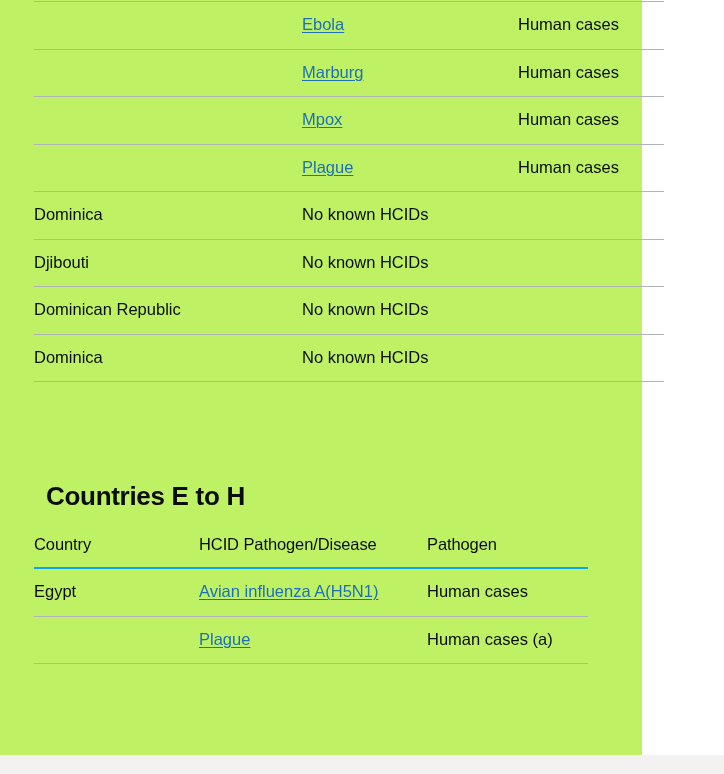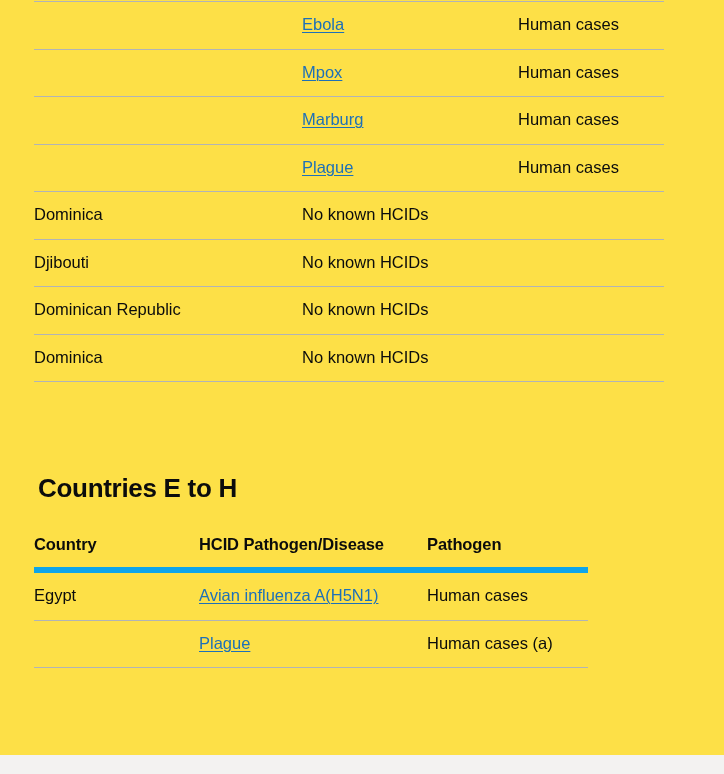--- a/index.html
+++ b/index.html
@@ -12,23 +12,23 @@
     overflow: hidden;
   }
   body {
     font-family: "Liberation Sans", "DejaVu Sans", sans-serif;
     color: #0b0c0c;
     -webkit-font-smoothing: antialiased;
   }
 
   .page {
     position: relative;
-    width: 724px;
+    width: 642px;
     height: 774px;
-    background: #fde047;
+    background: #bef264;
   }
 
   
   .hcid-table {
     border-collapse: collapse;
     border-spacing: 0;
     table-layout: fixed;
     font-size: 16.5px;
     line-height: 1.3;
   }
@@ -37,22 +37,22 @@
   .hcid-table th {
     vertical-align: top;
     padding: 0;
     border: 0;
     border-bottom: 1px solid #b1b4b6;
     font-weight: normal;
     text-align: left;
   }
 
   .hcid-table th {
-    font-weight: bold;
-    border-bottom: 6px solid #0ea5e9;
+    font-weight: normal;
+    border-bottom: 2px solid #0ea5e9;
     font-size: 16.5px;
     letter-spacing: -0.1px;
   }
 
   .cell-pad {
     display: block;
     padding-top: 12px;
     padding-bottom: 13px;
   }
 
@@ -93,21 +93,21 @@
     text-underline-offset: 2px;
     text-decoration-thickness: 1px;
     cursor: pointer;
   }
 
   
   .section-heading {
     position: absolute;
     left: 34px;
     top: 470px;
-    margin: 4px;
+    margin: 12px;
     font-size: 26px;
     line-height: 1.09;
     font-weight: bold;
     letter-spacing: -0.3px;
     color: #0b0c0c;
   }
 
   
   .bottom-band {
     position: absolute;
@@ -160,35 +160,35 @@
           <span class="cell-pad">Human cases</span>
         </td>
       </tr>
 
       <tr>
         <td>
           <span class="cell-pad"></span>
         </td>
         <td>
           <span class="cell-pad">
+            <a class="hcid-link">Marburg</a>
+          </span>
+        </td>
+        <td>
+          <span class="cell-pad">Human cases</span>
+        </td>
+      </tr>
+
+      <tr>
+        <td>
+          <span class="cell-pad"></span>
+        </td>
+        <td>
+          <span class="cell-pad">
             <a class="hcid-link">Mpox</a>
-          </span>
-        </td>
-        <td>
-          <span class="cell-pad">Human cases</span>
-        </td>
-      </tr>
-
-      <tr>
-        <td>
-          <span class="cell-pad"></span>
-        </td>
-        <td>
-          <span class="cell-pad">
-            <a class="hcid-link">Marburg</a>
           </span>
         </td>
         <td>
           <span class="cell-pad">Human cases</span>
         </td>
       </tr>
 
       <tr>
         <td>
           <span class="cell-pad"></span>

